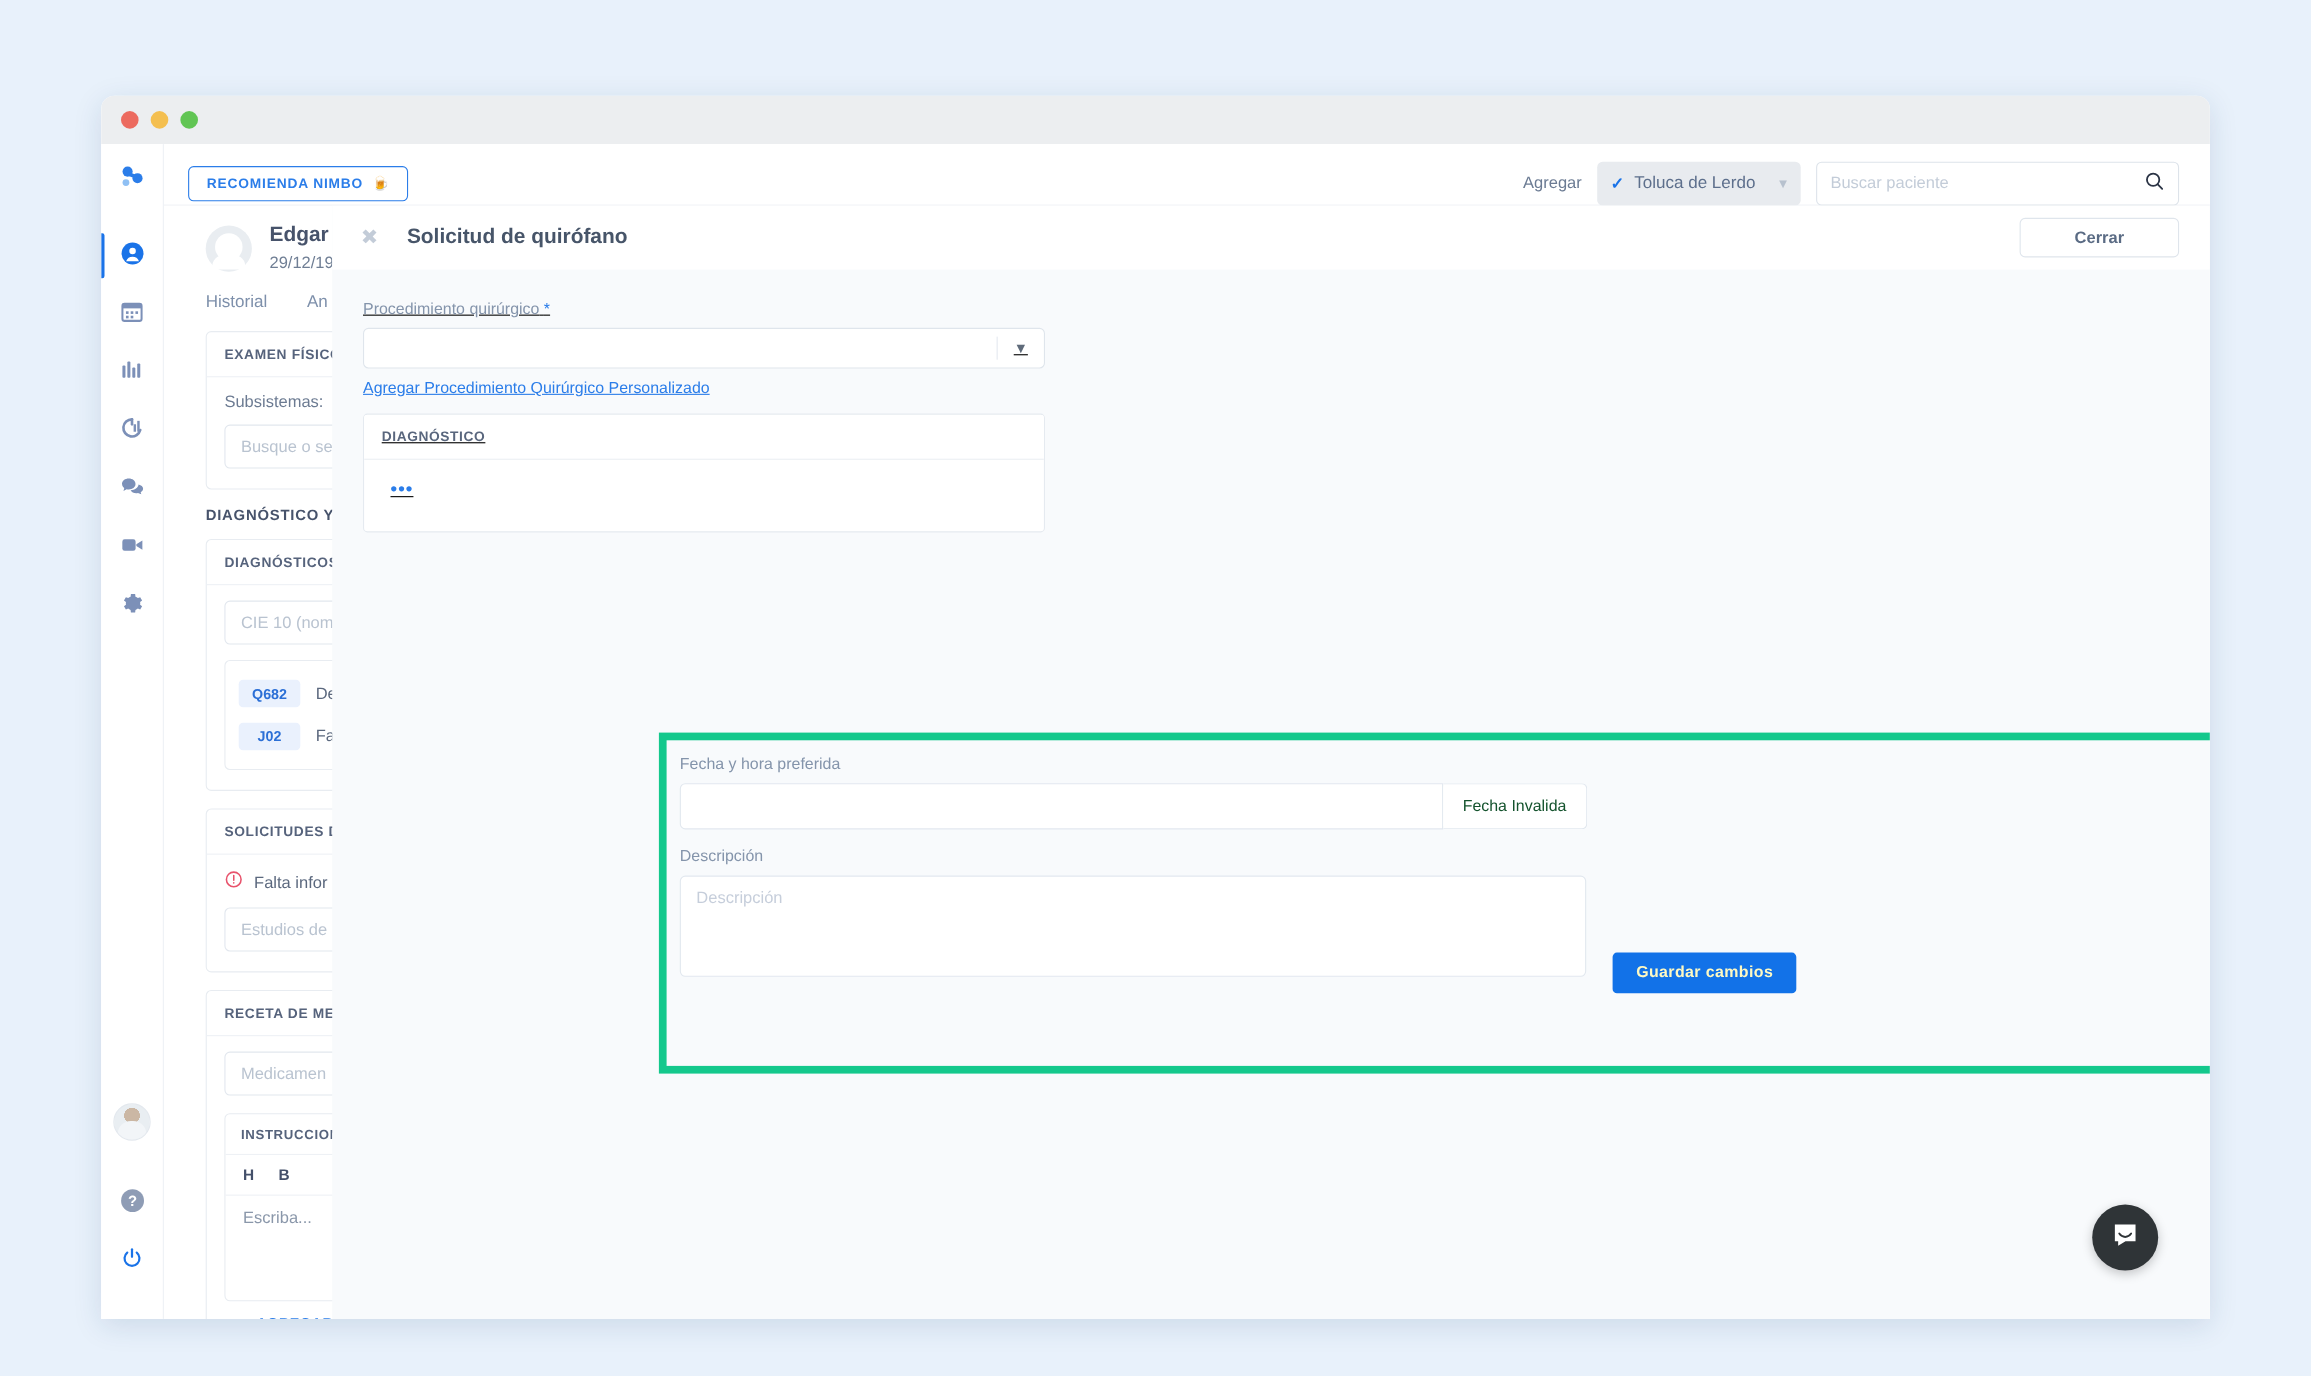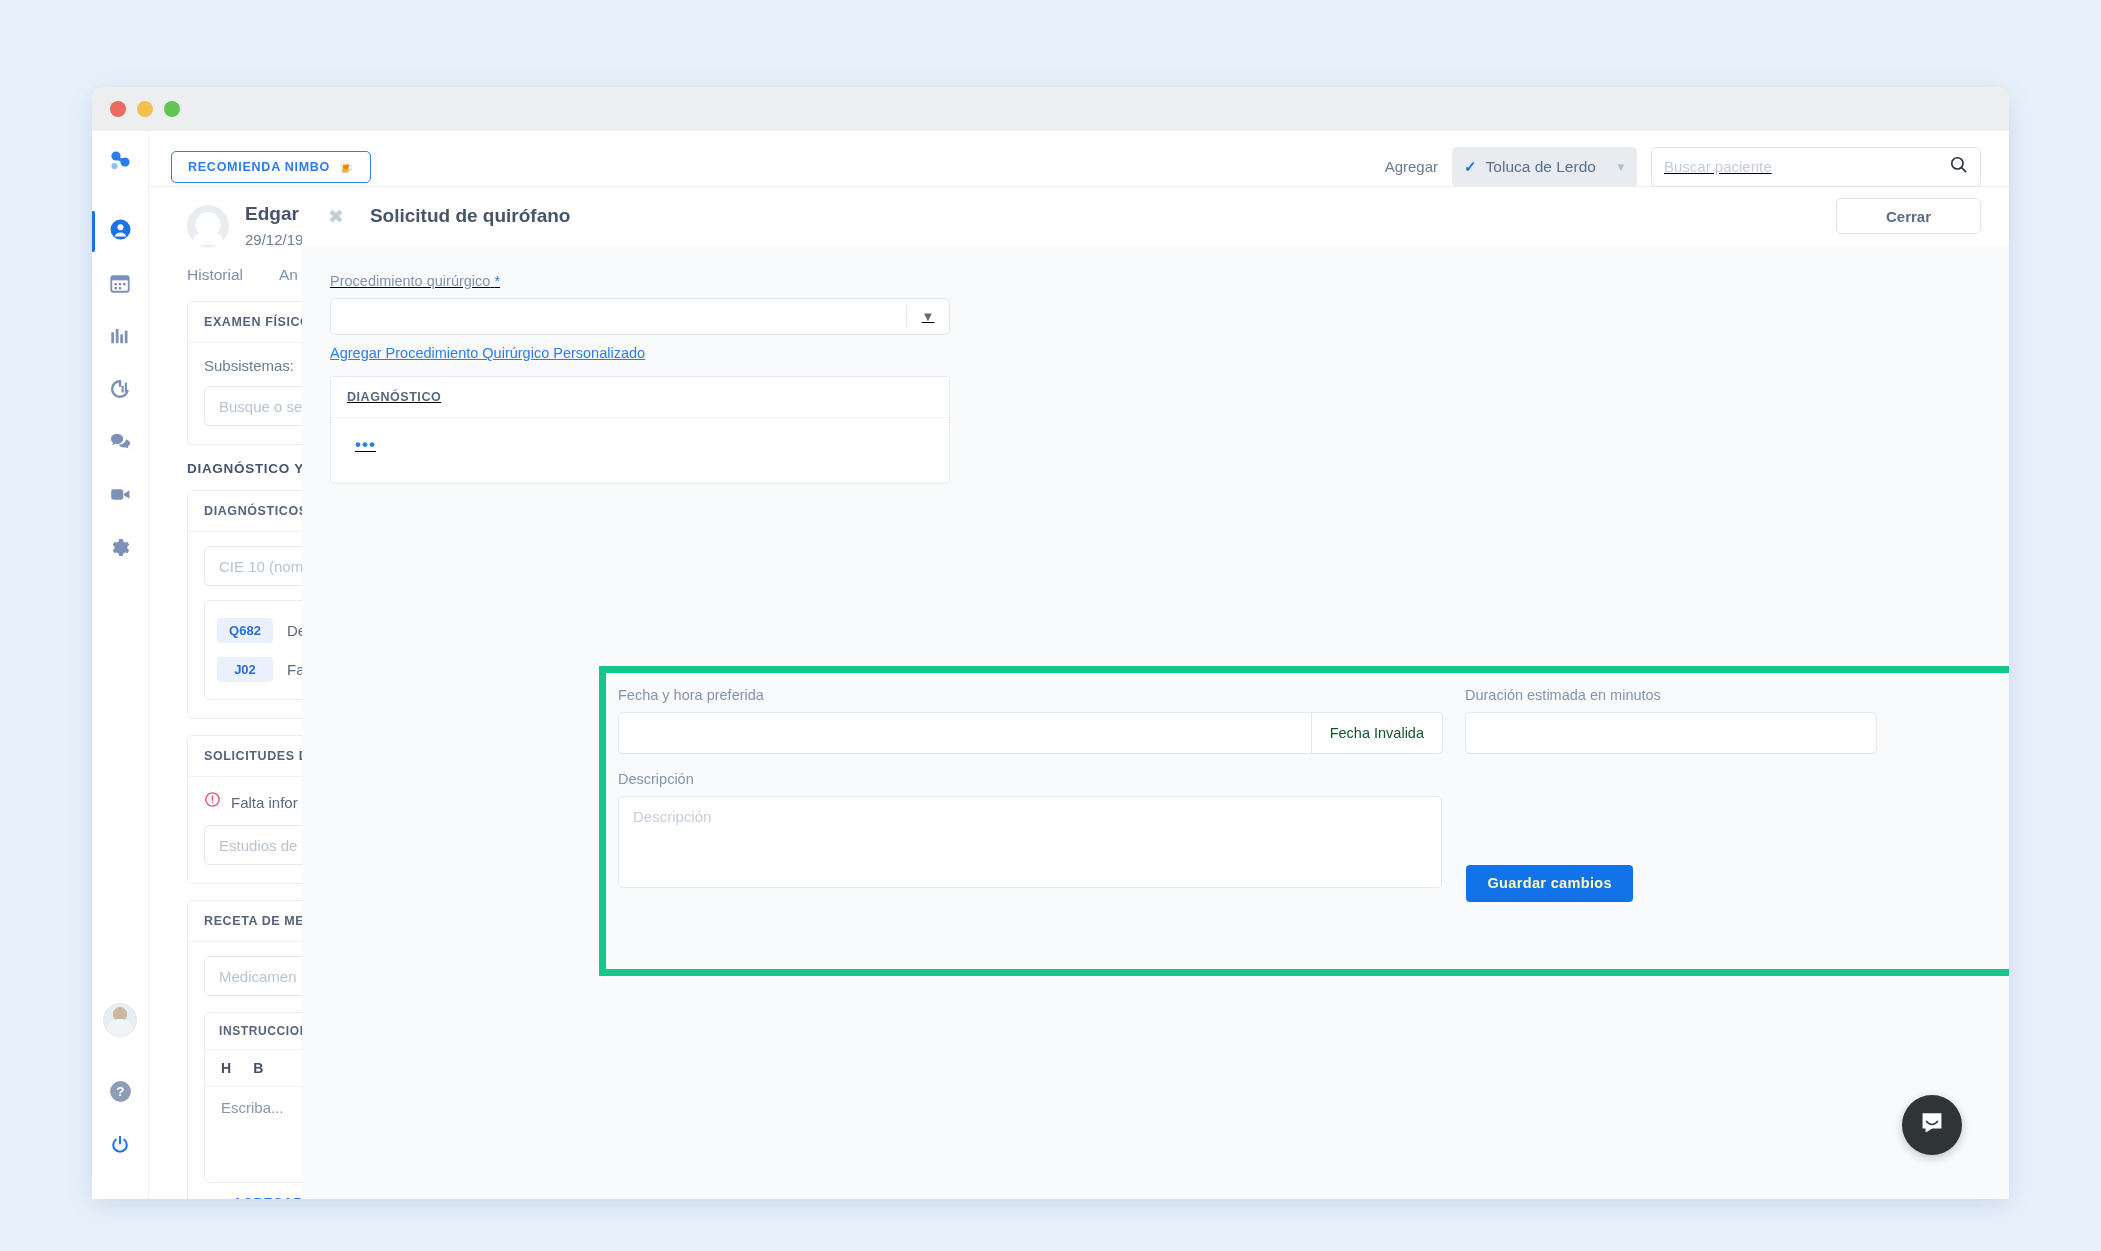--- a/index.html
+++ b/index.html
@@ -78,21 +78,21 @@
   .sucursal-label { color: #6b7b93; font-size: 15px; }
   .sucursal-sel {
     background: #e8ebef; border-radius: 5px; height: 40px;
     display: flex; align-items: center; gap: 9px; padding: 0 10px 0 12px;
     color: #5d6f8c; font-size: 15.5px; min-width: 185px; cursor: pointer;
   }
   .check { color: #1a73e8; font-size: 15px; font-weight: 700; }
   .chev-grey { color: #b7c1ce; font-size: 12px; margin-left: auto; }
   .search-box {
     width: 330px; height: 40px; border: 1px solid #dde3ea; border-radius: 5px;
-    display: flex; align-items: center; padding: 0 12px; gap: 8px; background:#fff;text-decoration:underline;
+    display: flex; align-items: center; padding: 0 12px; gap: 8px; background:#fff;
   }
   .search-box input {
     flex: 1; border: 0; outline: 0; font-size: 15px; color: #4a5b75;
     font-family: inherit; background: transparent;
   }
   .search-box input::placeholder { color: #c3ccd8; }
 
   
   .record { position: absolute; inset: 56px 0 0 0; overflow: hidden; background:#fff; }
   .pat-head { display:flex; align-items:center; gap:16px; padding: 16px 0 0 38px; }
@@ -513,24 +513,20 @@
 
             <div class="row2">
               <div class="col-left">
                 <div class="field-label">Fecha y hora preferida</div>
                 <div class="date-group">
                   <input class="date-input" value="" style="">
                   <div class="date-badge">Fecha Invalida</div>
                 </div>
               </div>
 
-              <div class="col-right">
-                <div class="field-label">Duración estimada en minutos</div>
-                <input class="dur-input" value="" style="">
-              </div>
             </div>
 
             <div class="field-label desc-label">Descripción</div>
             <textarea class="desc-area" placeholder="Descripción" style=""></textarea>
 
             <button class="save-btn">Guardar cambios</button>
           </div>
         </div>
 
       </div>

